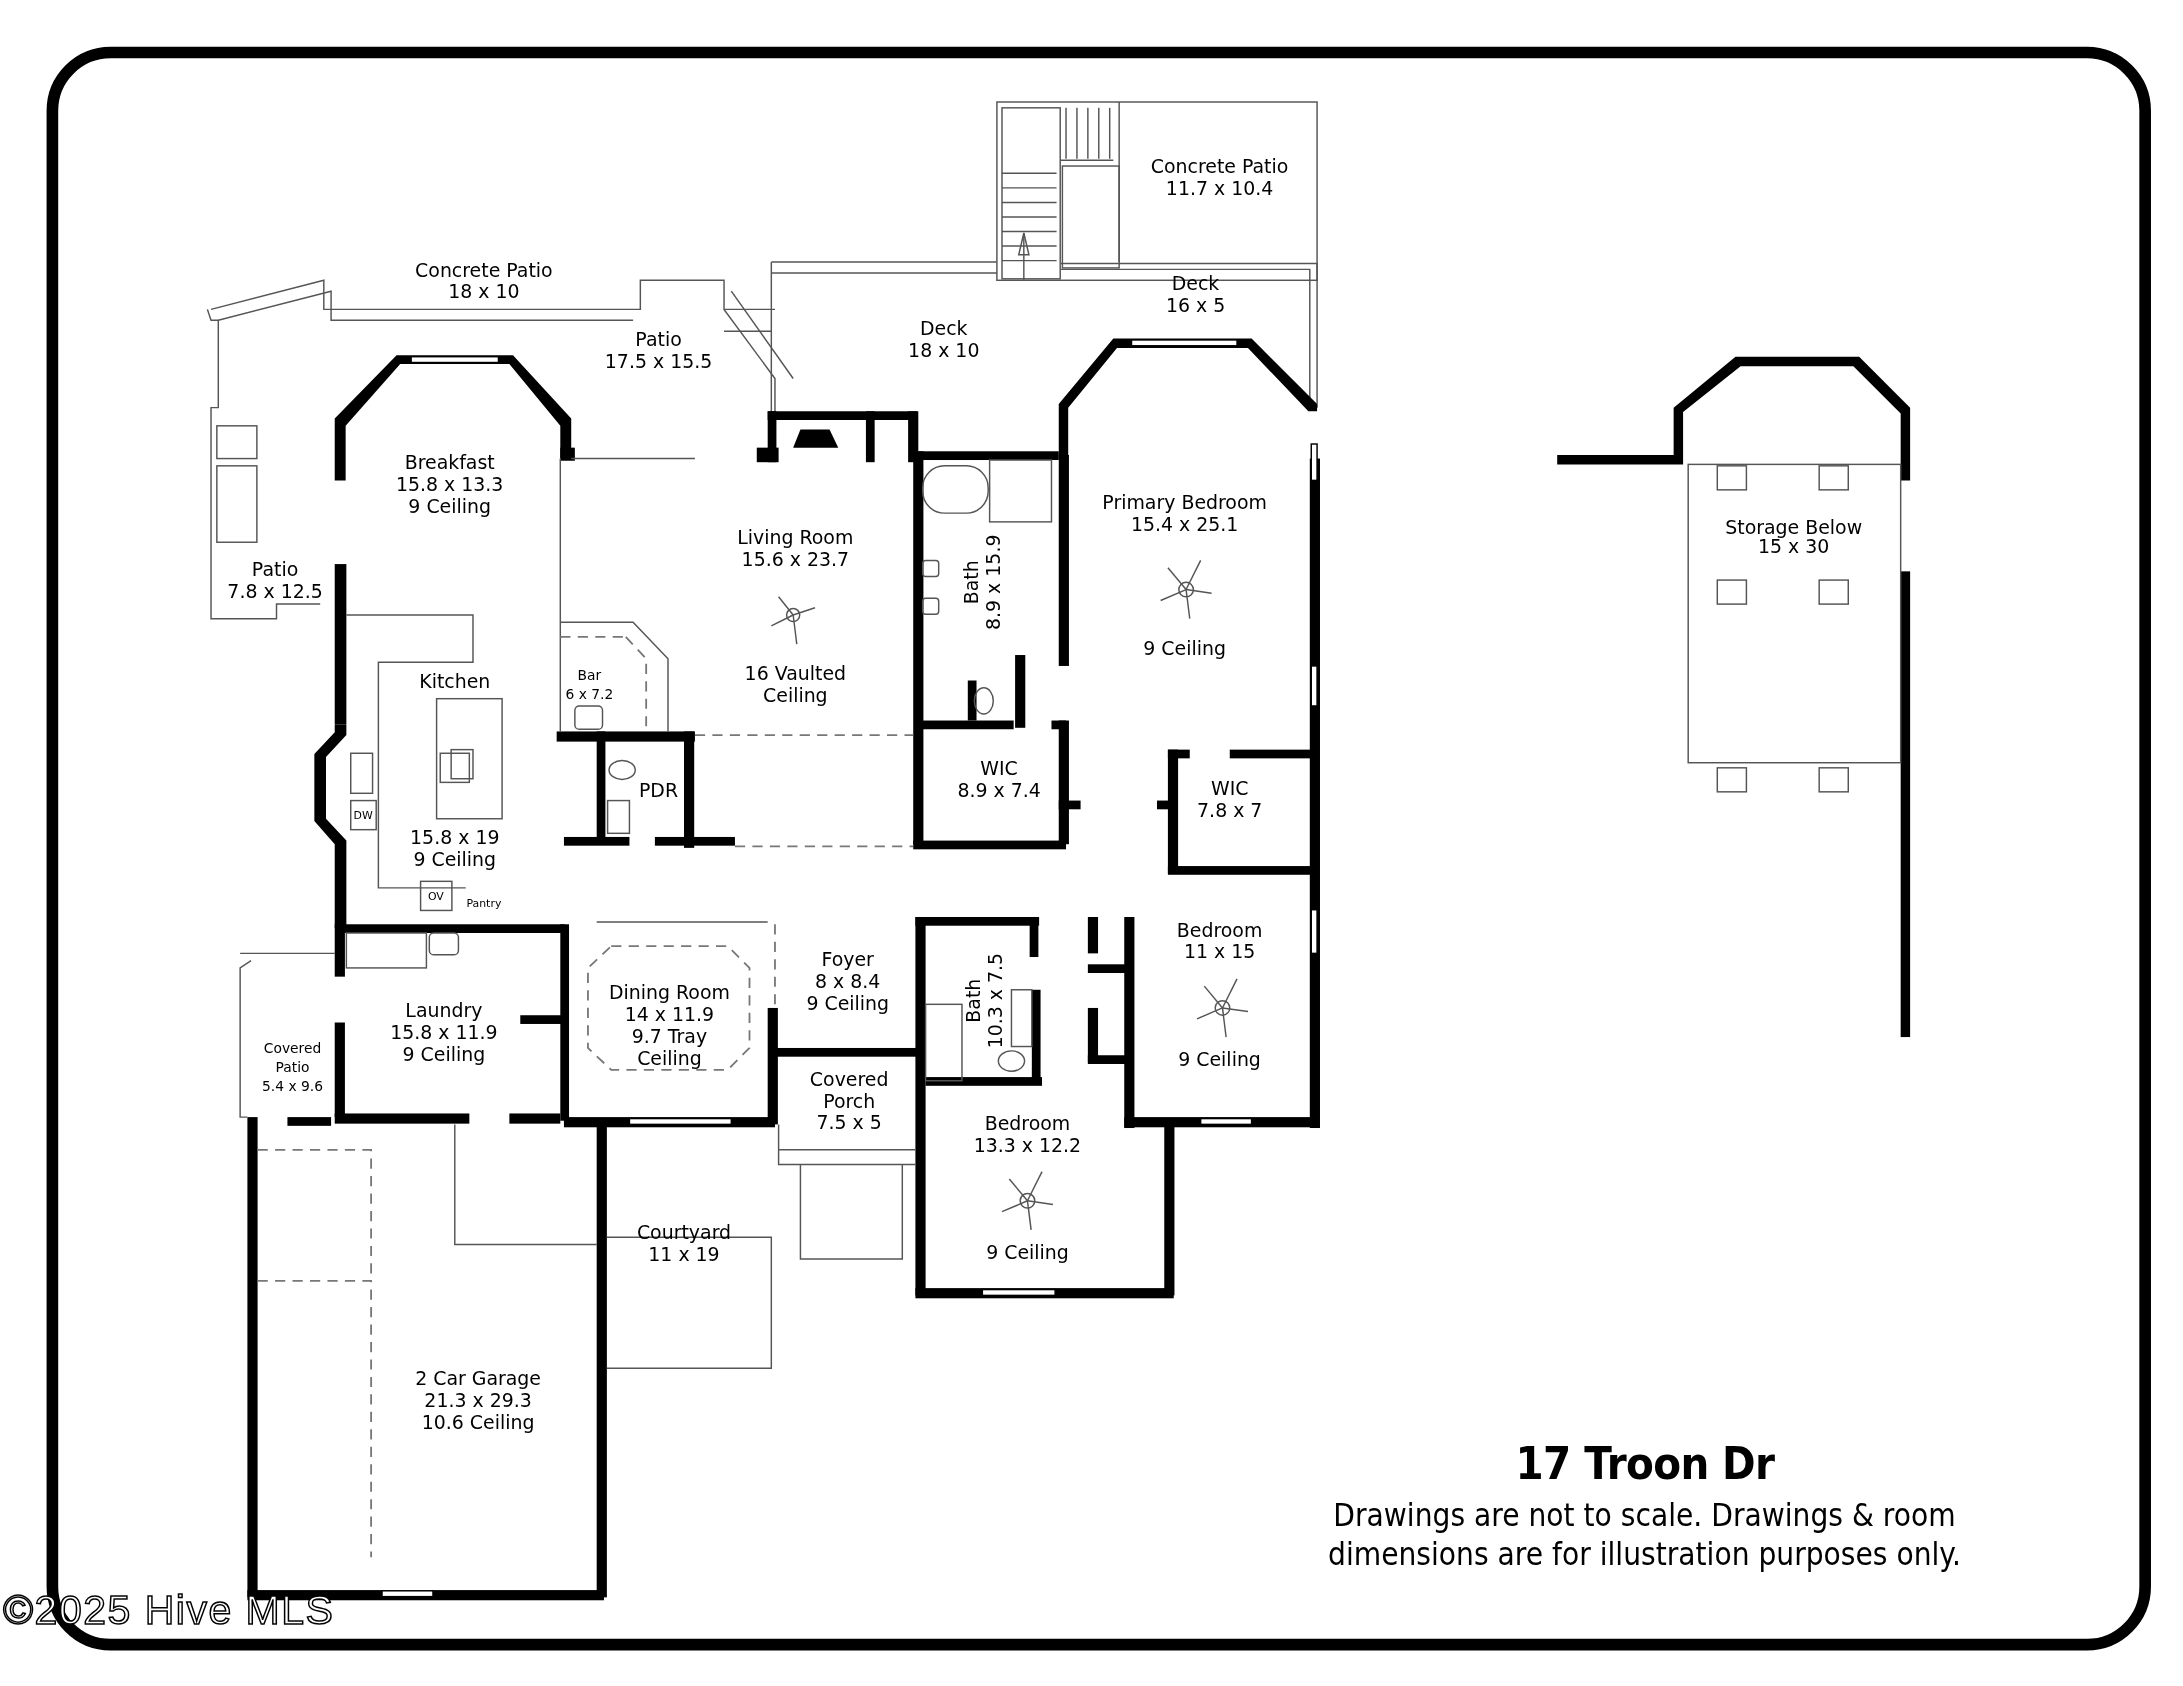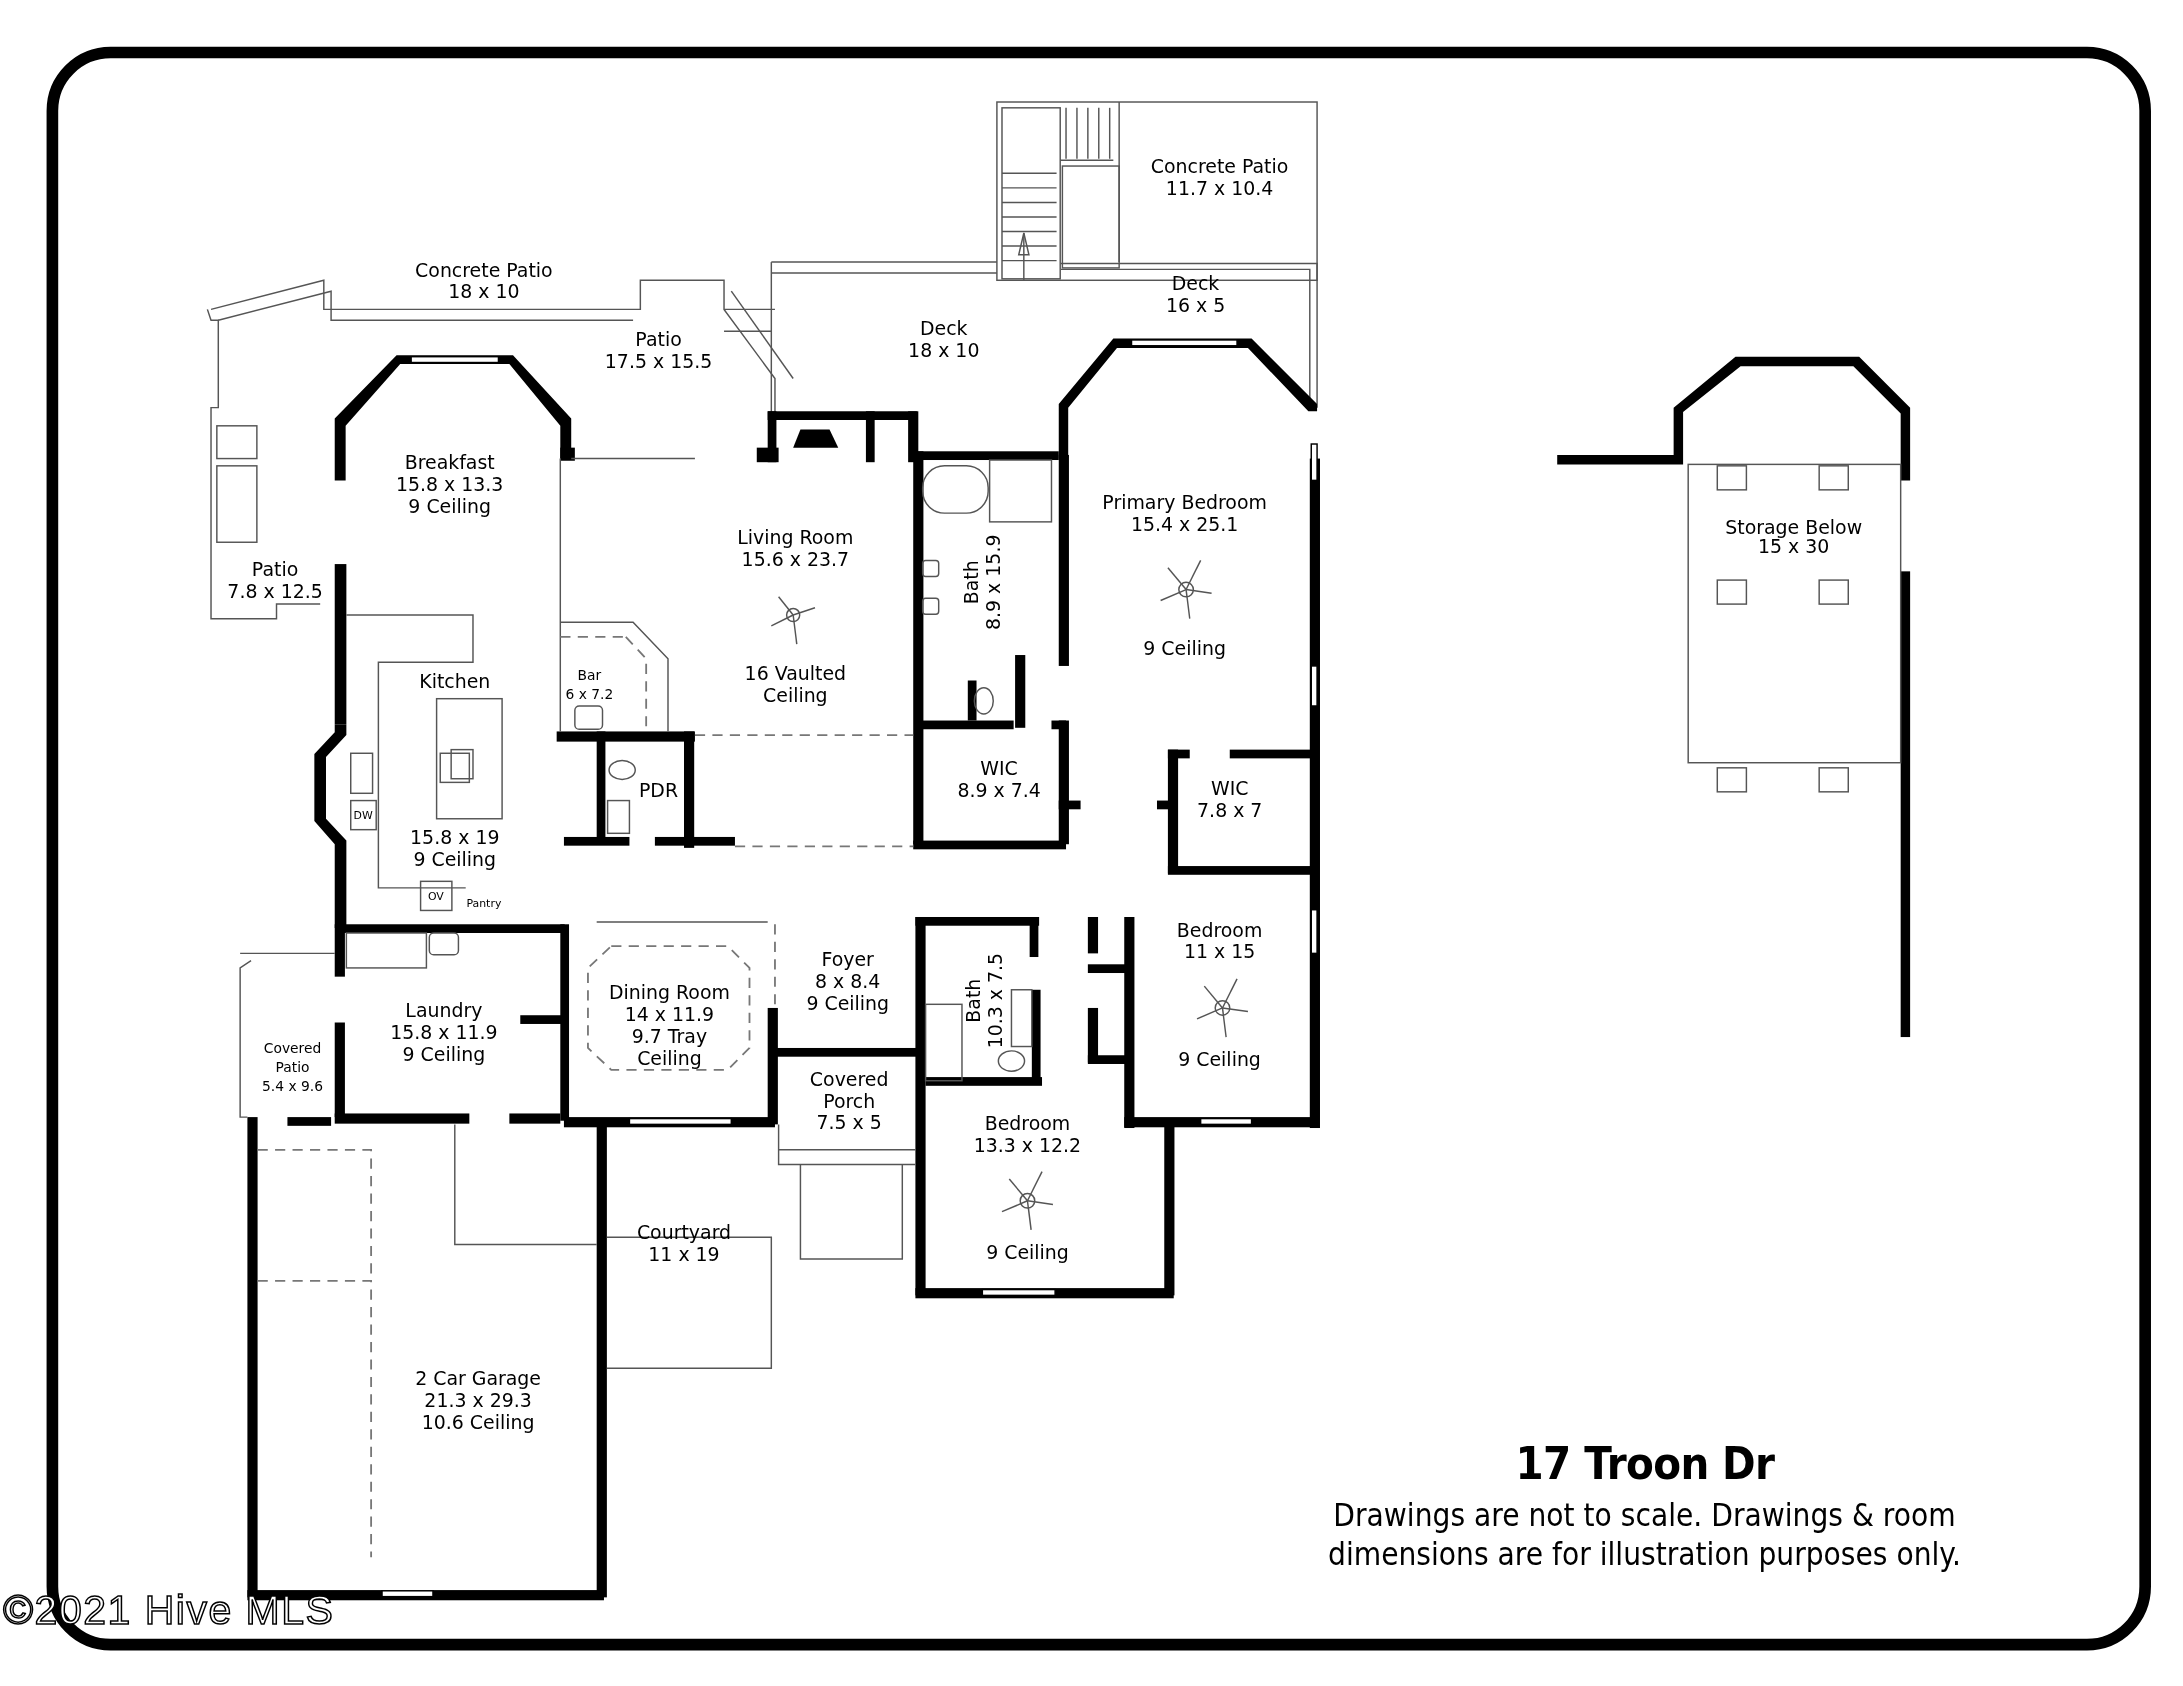--- a/index.html
+++ b/index.html
@@ -356,14 +356,14 @@
     <text class="lbl" x="2465" y="733">Storage Below</text>
     <text class="lbl" x="2465" y="760">15 x 30</text>
   </g>
 </svg>
 
 <div class="title">17 Troon Dr</div>
 <div class="disc">
   <div>Drawings are not to scale. Drawings &amp; room</div>
   <div>dimensions are for illustration purposes only.</div>
 </div>
-<div class="copy">©2021 Hive MLS</div>
+<div class="copy">©2025 Hive MLS</div>
 
 
 </body></html>

